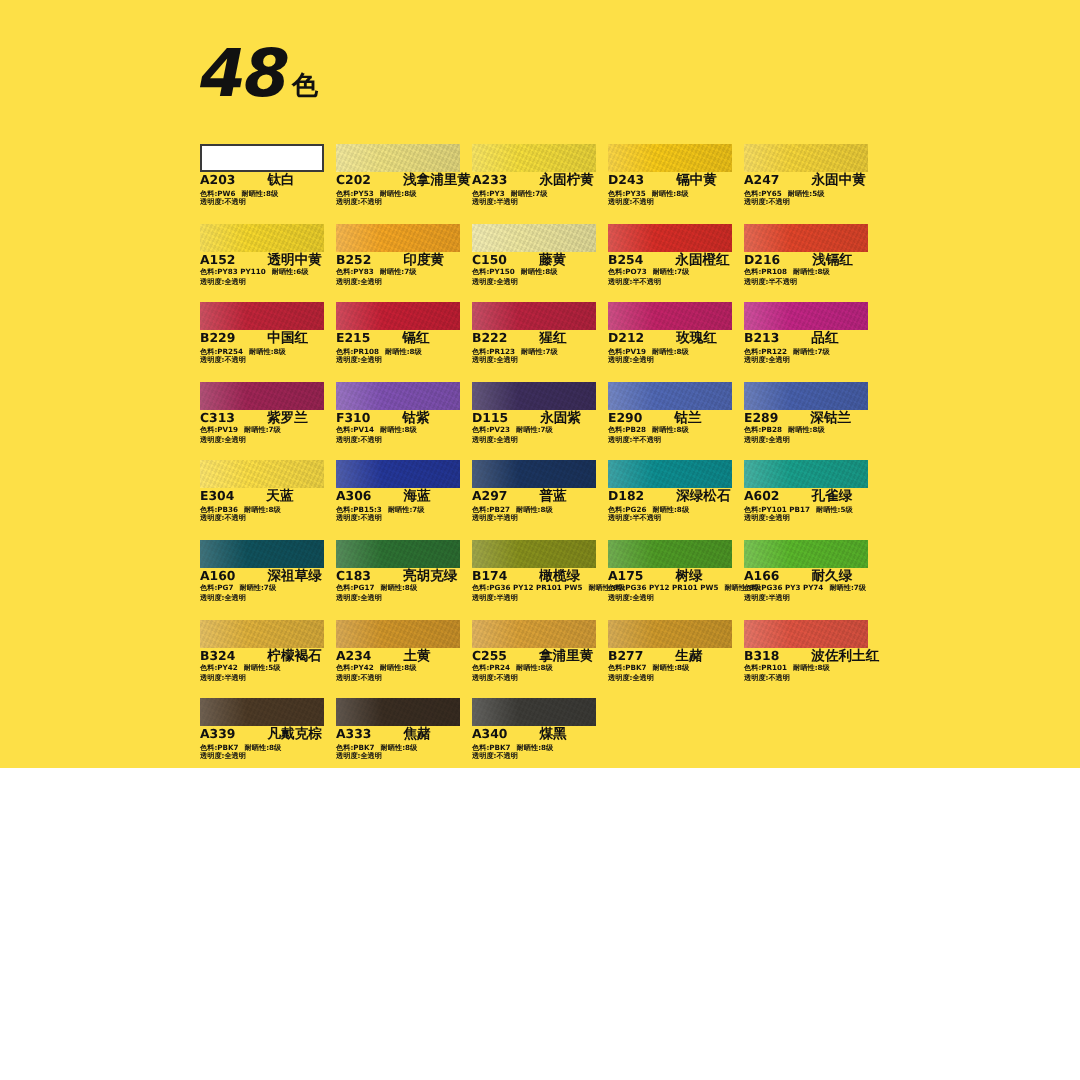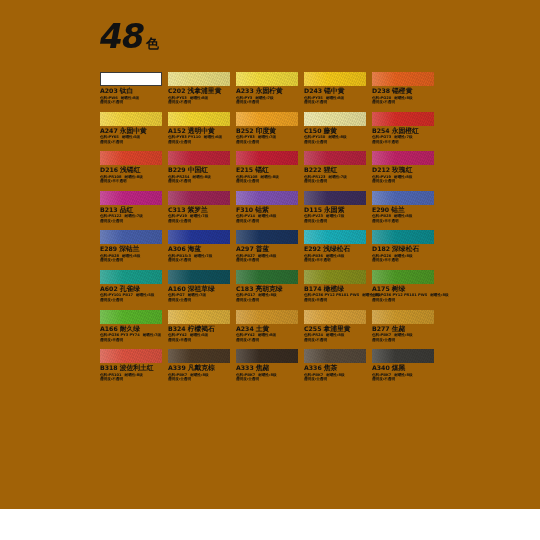--- a/index.html
+++ b/index.html
@@ -2,21 +2,21 @@
 <html><head>
 <meta charset="utf-8">
 <style>
   html,body{margin:0;padding:0;}
   body{
     width:540px;height:540px;
     background:#ffffff;
     font-family:"DejaVu Sans","Liberation Sans",sans-serif;
     overflow:hidden;
   }
-  #page{position:relative;width:540px;height:509px;background:#a16207;}
+  #page{position:relative;width:540px;height:384px;background:#fde047;}
 
   
   .title-wrap{
     position:absolute;left:100px;top:22px;
     display:flex;align-items:flex-end;
   }
   .title-num{
     font-family:"DejaVu Sans","Liberation Sans",sans-serif;
     font-size:33px;font-weight:bold;font-style:italic;
     color:#111;line-height:0.9;letter-spacing:-1px;
@@ -54,21 +54,21 @@
       repeating-linear-gradient(22deg, rgba(255,255,255,.10) 0 1px, rgba(0,0,0,.05) 1px 3px);
     opacity:.9;
     mix-blend-mode:multiply;
   }
   .swatch .sheen{
     position:absolute;inset:0;
     background:linear-gradient(90deg, rgba(255,255,255,.20), rgba(255,255,255,0) 38%, rgba(0,0,0,.07) 100%);
   }
   .meta{margin-top:1px;}
   .nameline{
-    display:flex;align-items:baseline;gap:2px;
+    display:flex;align-items:baseline;gap:16px;
     font-size:6.2px;color:#111;line-height:7.5px;
     white-space:nowrap;
   }
   .code{font-size:6.2px;font-weight:600;letter-spacing:0;}
   .cname{font-size:6.8px;font-weight:700;}
   .spec{
     font-size:3.6px;color:#111;line-height:4.6px;
     white-space:nowrap;font-weight:700;
     transform-origin:left top;
   }
@@ -132,34 +132,20 @@
         <div class="meta">
           <div class="nameline">
             <span class="code">D243</span>
             <span class="cname">镉中黄</span>
           </div>
           <div class="spec"><span class="pig">色料:PY35</span><span>耐晒性:8级</span></div>
           <div class="spec">透明度:不透明</div>
         </div>
       </div>
       <div class="cell">
-        <div class="swatch" style="background: rgb(233, 99, 31);">
-          <div class="grain"></div>
-          <div class="sheen"></div>
-        </div>
-        <div class="meta">
-          <div class="nameline">
-            <span class="code">D238</span>
-            <span class="cname">镉橙黄</span>
-          </div>
-          <div class="spec"><span class="pig">色料:PO20</span><span>耐晒性:8级</span></div>
-          <div class="spec">透明度:不透明</div>
-        </div>
-      </div>
-      <div class="cell">
         <div class="swatch" style="background: rgb(246, 214, 58);">
           <div class="grain"></div>
           <div class="sheen"></div>
         </div>
         <div class="meta">
           <div class="nameline">
             <span class="code">A247</span>
             <span class="cname">永固中黄</span>
           </div>
           <div class="spec"><span class="pig">色料:PY65</span><span>耐晒性:5级</span></div>
@@ -370,20 +356,34 @@
         <div class="meta">
           <div class="nameline">
             <span class="code">E289</span>
             <span class="cname">深钴兰</span>
           </div>
           <div class="spec"><span class="pig">色料:PB28</span><span>耐晒性:8级</span></div>
           <div class="spec">透明度:全透明</div>
         </div>
       </div>
       <div class="cell">
+        <div class="swatch">
+          <div class="grain"></div>
+          <div class="sheen"></div>
+        </div>
+        <div class="meta">
+          <div class="nameline">
+            <span class="code">E304</span>
+            <span class="cname">天蓝</span>
+          </div>
+          <div class="spec"><span class="pig">色料:PB36</span><span>耐晒性:8级</span></div>
+          <div class="spec">透明度:不透明</div>
+        </div>
+      </div>
+      <div class="cell">
         <div class="swatch" style="background: rgb(36, 55, 154);">
           <div class="grain"></div>
           <div class="sheen"></div>
         </div>
         <div class="meta">
           <div class="nameline">
             <span class="code">A306</span>
             <span class="cname">海蓝</span>
           </div>
           <div class="spec"><span class="pig">色料:PB15:3</span><span>耐晒性:7级</span></div>
@@ -398,34 +398,20 @@
         <div class="meta">
           <div class="nameline">
             <span class="code">A297</span>
             <span class="cname">普蓝</span>
           </div>
           <div class="spec"><span class="pig">色料:PB27</span><span>耐晒性:8级</span></div>
           <div class="spec">透明度:半透明</div>
         </div>
       </div>
       <div class="cell">
-        <div class="swatch" style="background: rgb(25, 177, 188);">
-          <div class="grain"></div>
-          <div class="sheen"></div>
-        </div>
-        <div class="meta">
-          <div class="nameline">
-            <span class="code">E292</span>
-            <span class="cname">浅绿松石</span>
-          </div>
-          <div class="spec"><span class="pig">色料:PB36</span><span>耐晒性:8级</span></div>
-          <div class="spec">透明度:半不透明</div>
-        </div>
-      </div>
-      <div class="cell">
         <div class="swatch" style="background: rgb(13, 143, 146);">
           <div class="grain"></div>
           <div class="sheen"></div>
         </div>
         <div class="meta">
           <div class="nameline">
             <span class="code">D182</span>
             <span class="cname">深绿松石</span>
           </div>
           <div class="spec"><span class="pig">色料:PG26</span><span>耐晒性:8级</span></div>
@@ -602,34 +588,20 @@
       </div>
       <div class="cell">
         <div class="swatch" style="background: rgb(58, 45, 34);">
           <div class="grain"></div>
           <div class="sheen"></div>
         </div>
         <div class="meta">
           <div class="nameline">
             <span class="code">A333</span>
             <span class="cname">焦赭</span>
-          </div>
-          <div class="spec"><span class="pig">色料:PBK7</span><span>耐晒性:8级</span></div>
-          <div class="spec">透明度:全透明</div>
-        </div>
-      </div>
-      <div class="cell">
-        <div class="swatch" style="background: rgb(86, 74, 60);">
-          <div class="grain"></div>
-          <div class="sheen"></div>
-        </div>
-        <div class="meta">
-          <div class="nameline">
-            <span class="code">A336</span>
-            <span class="cname">焦茶</span>
           </div>
           <div class="spec"><span class="pig">色料:PBK7</span><span>耐晒性:8级</span></div>
           <div class="spec">透明度:全透明</div>
         </div>
       </div>
       <div class="cell">
         <div class="swatch" style="background: rgb(61, 60, 56);">
           <div class="grain"></div>
           <div class="sheen"></div>
         </div>

